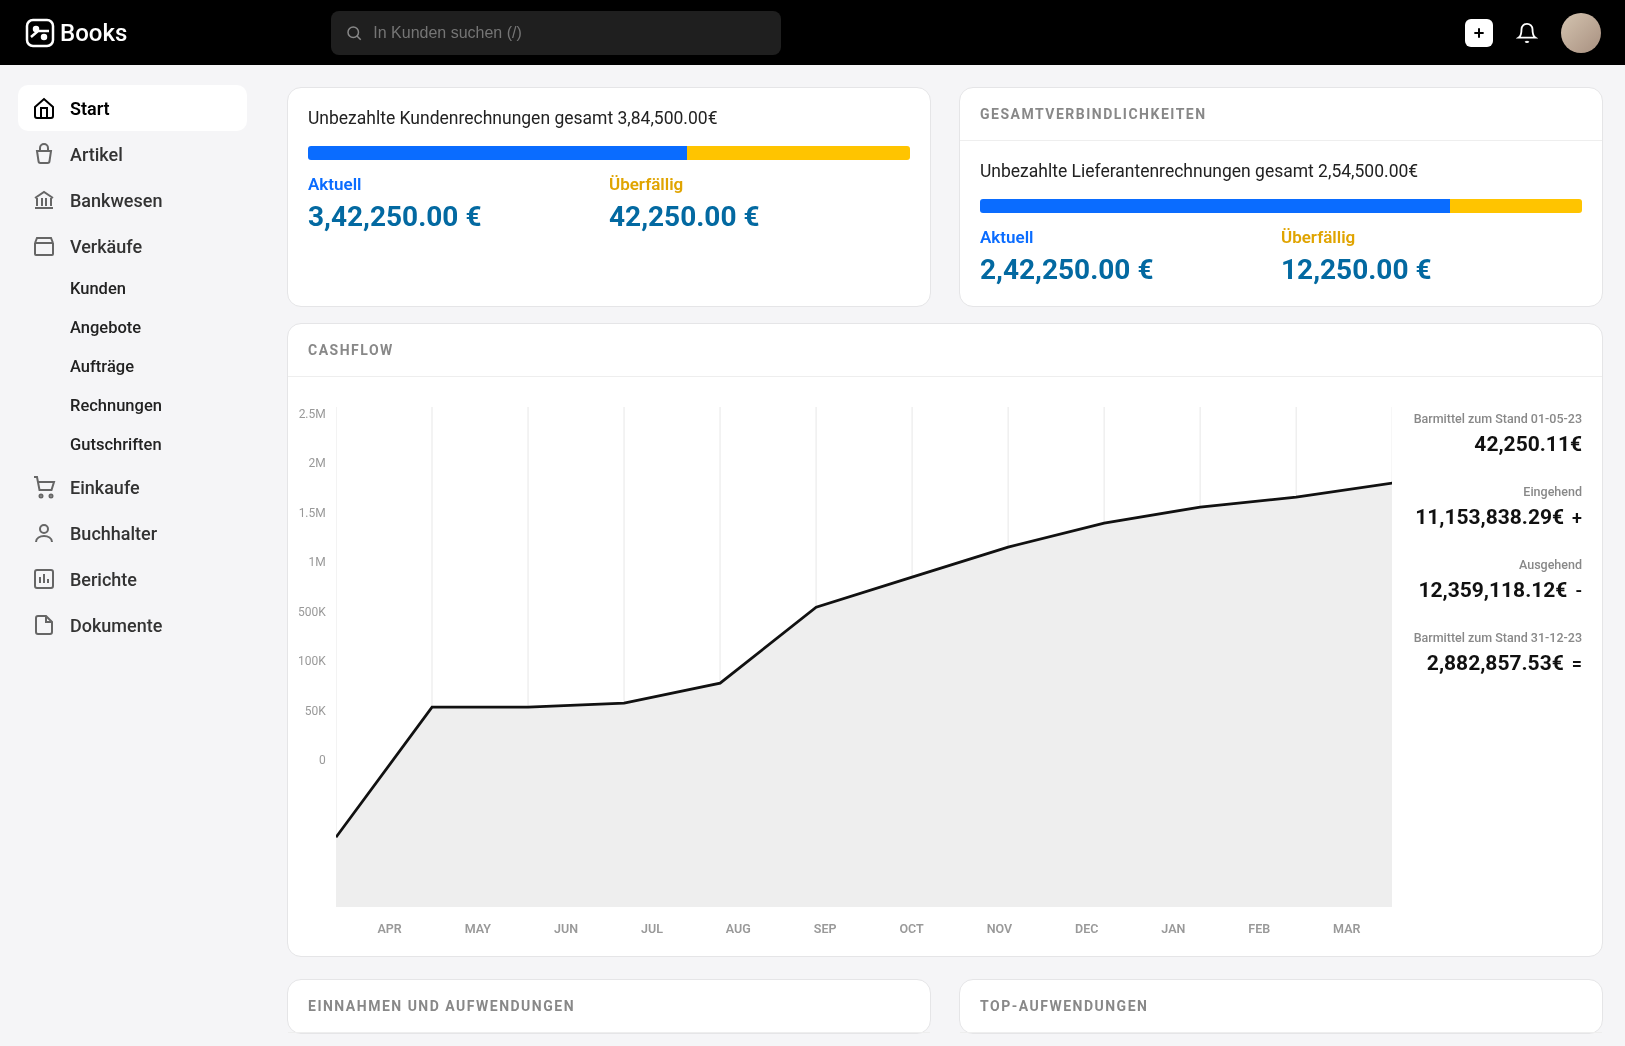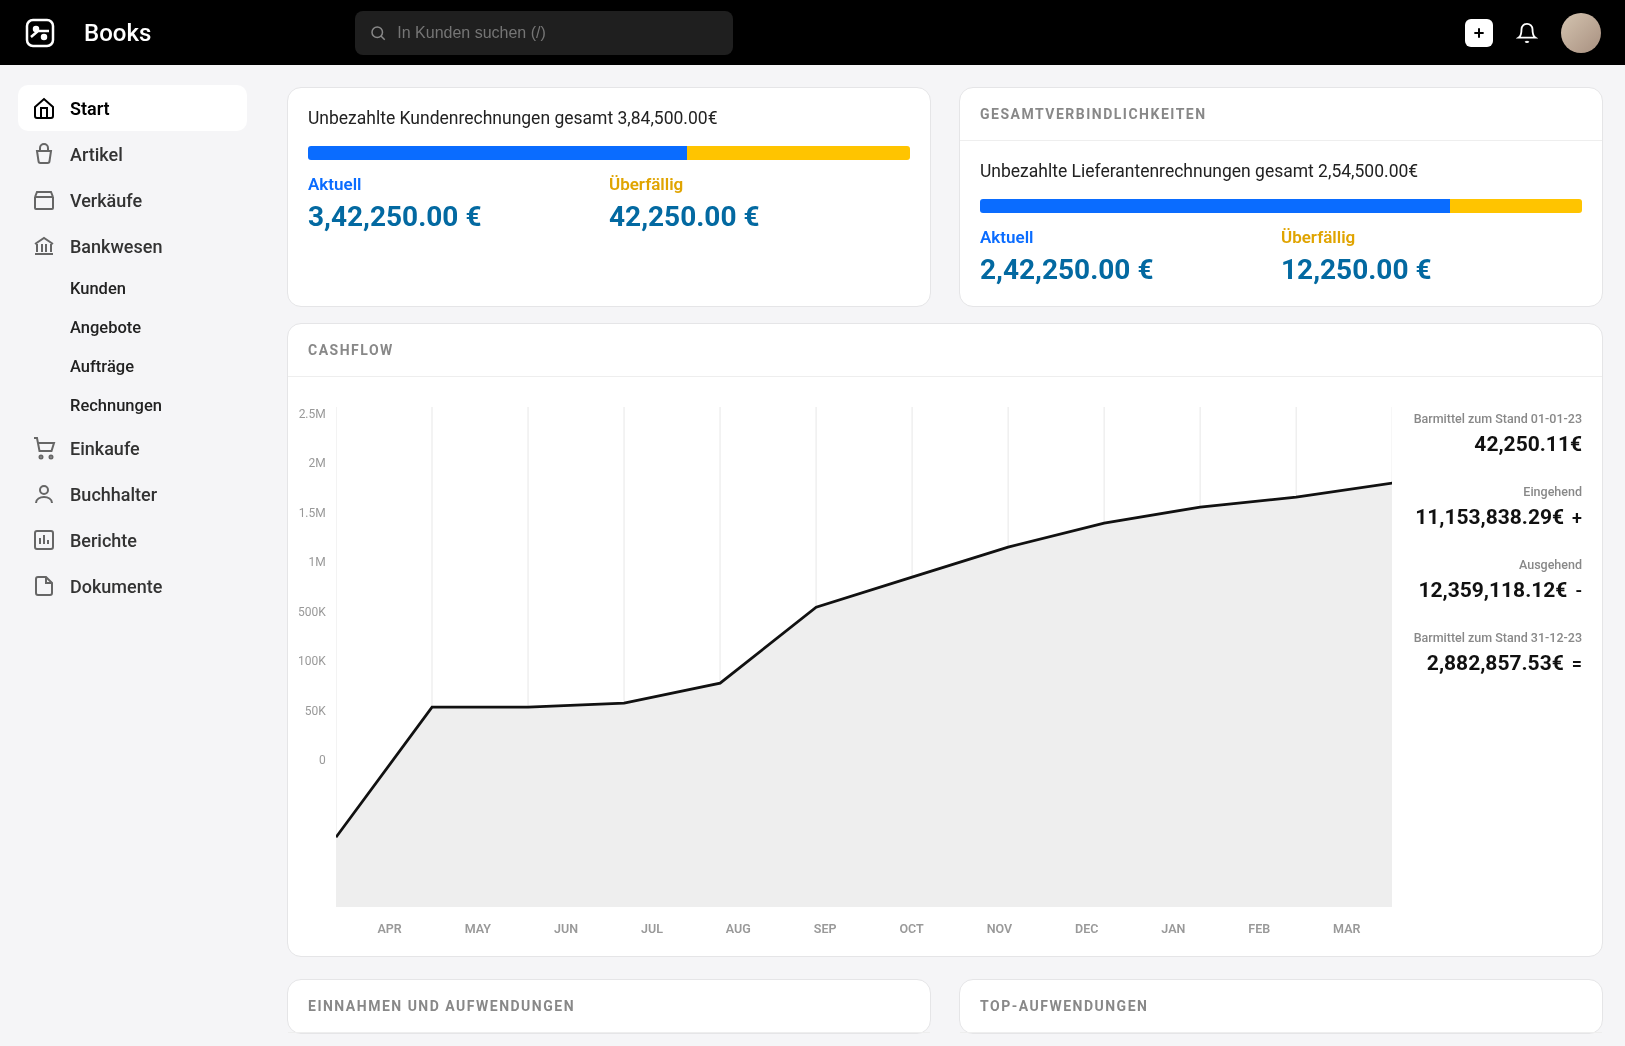--- a/index.html
+++ b/index.html
@@ -1,21 +1,21 @@
 <!DOCTYPE html>
 <html><head>
 <meta charset="utf-8">
 <style>
 * { margin: 0; padding: 0; box-sizing: border-box; }
 body { font-family: -apple-system, BlinkMacSystemFont, "Segoe UI", Roboto, sans-serif; background: #f5f5f7; color: #111; }
 .topbar { background: #000; height: 65px; display: flex; align-items: center; padding: 0 24px; gap: 24px; }
-.brand { display: flex; align-items: center; gap: 28px; color: #fff; }
+.brand { display: flex; align-items: center; gap: 4px; color: #fff; }
 .brand-logo { width: 32px; height: 32px; }
 .brand-name { font-size: 24px; font-weight: 500; }
-.searchbox { margin-left: 180px; background: #1f1f1f; border-radius: 8px; height: 44px; width: 378px; display: flex; align-items: center; padding: 0 14px; gap: 10px; }
+.searchbox { margin-left: 180px; background: #1f1f1f; border-radius: 8px; height: 44px; width: 450px; display: flex; align-items: center; padding: 0 14px; gap: 10px; }
 .searchbox input { background: transparent; border: none; outline: none; color: #999; font-size: 16px; flex: 1; }
 .top-right { margin-left: auto; display: flex; align-items: center; gap: 20px; }
 .icon-btn { width: 28px; height: 28px; display: flex; align-items: center; justify-content: center; cursor: pointer; }
 .plus-btn { background: #fff; border-radius: 6px; width: 28px; height: 28px; }
 .avatar { width: 40px; height: 40px; border-radius: 50%; background: linear-gradient(135deg,#d4c4b0,#a89080); }
 
 .layout { display: flex; }
 .sidebar { width: 265px; padding: 20px 18px; }
 .nav-item { display: flex; align-items: center; gap: 14px; padding: 11px 14px; border-radius: 10px; cursor: pointer; font-size: 18px; font-weight: 500; color: #333; }
 .nav-item.active { background: #fff; font-weight: 600; color: #000; }
@@ -101,39 +101,40 @@
     </div>
     <div class="nav-item">
       <svg class="nav-icon" viewBox="0 0 24 24" fill="none" stroke="currentColor" stroke-width="2">
           <path d="M5 9h14l-1.5 10a2 2 0 01-2 2h-7a2 2 0 01-2-2L5 9z"></path>
           <path d="M8 9V6a4 4 0 018 0v3"></path>
         </svg>
       <span>Artikel</span>
     </div>
     <div class="nav-item">
       <svg class="nav-icon" viewBox="0 0 24 24" fill="none" stroke="currentColor" stroke-width="2">
+          <path d="M3 10l9-6 9 6"></path>
+          <path d="M5 10v8M10 10v8M14 10v8M19 10v8"></path>
+          <path d="M3 20h18"></path>
+        </svg>
+      <span>Bankwesen</span>
+    </div>
+    <div class="nav-item">
+      <svg class="nav-icon" viewBox="0 0 24 24" fill="none" stroke="currentColor" stroke-width="2">
           <path d="M3 9l2-5h14l2 5"></path>
           <path d="M3 9v11a1 1 0 001 1h16a1 1 0 001-1V9"></path>
           <path d="M3 9h18"></path>
         </svg>
       <span>Verkäufe</span>
-    </div>
-    <div class="nav-item">
-      <svg class="nav-icon" viewBox="0 0 24 24" fill="none" stroke="currentColor" stroke-width="2">
-          <path d="M3 10l9-6 9 6"></path>
-          <path d="M5 10v8M10 10v8M14 10v8M19 10v8"></path>
-          <path d="M3 20h18"></path>
-        </svg>
-      <span>Bankwesen</span>
     </div>
     <div class="subnav">
       <div class="subnav-item">Kunden</div>
       <div class="subnav-item">Angebote</div>
       <div class="subnav-item">Aufträge</div>
       <div class="subnav-item">Rechnungen</div>
+      <div class="subnav-item">Gutschriften</div>
     </div>
     <div class="nav-item">
       <svg class="nav-icon" viewBox="0 0 24 24" fill="none" stroke="currentColor" stroke-width="2">
           <circle cx="9" cy="21" r="1.5"></circle>
           <circle cx="19" cy="21" r="1.5"></circle>
           <path d="M2 2h3l2.5 13h12L22 7H6"></path>
         </svg>
       <span>Einkaufe</span>
     </div>
     <div class="nav-item">
@@ -245,21 +246,21 @@
             <span>OCT</span>
             <span>NOV</span>
             <span>DEC</span>
             <span>JAN</span>
             <span>FEB</span>
             <span>MAR</span>
           </div>
         </div>
         <div class="cf-right">
           <div class="cf-block">
-            <div class="cf-small">Barmittel zum Stand 01-01-23</div>
+            <div class="cf-small">Barmittel zum Stand 01-05-23</div>
             <div class="cf-big">
                 <span>42,250.11€</span>
               </div>
           </div>
           <div class="cf-block">
             <div class="cf-small">Eingehend</div>
             <div class="cf-big">
                 <span>11,153,838.29€</span>
                 <span class="cf-sign">+</span>
               </div>

